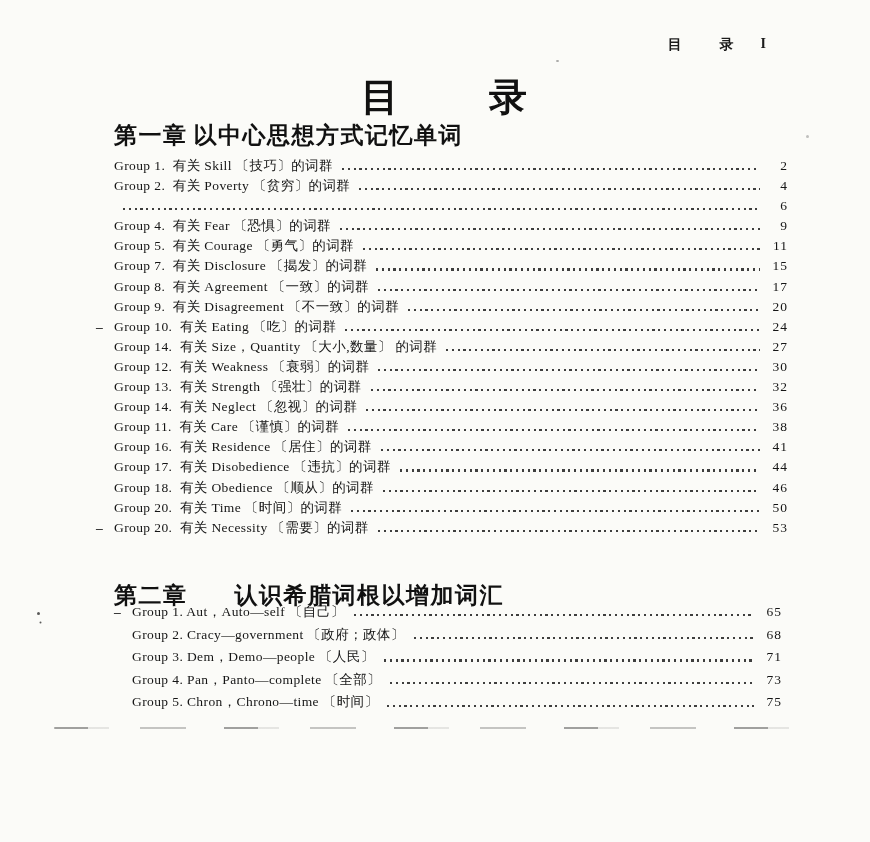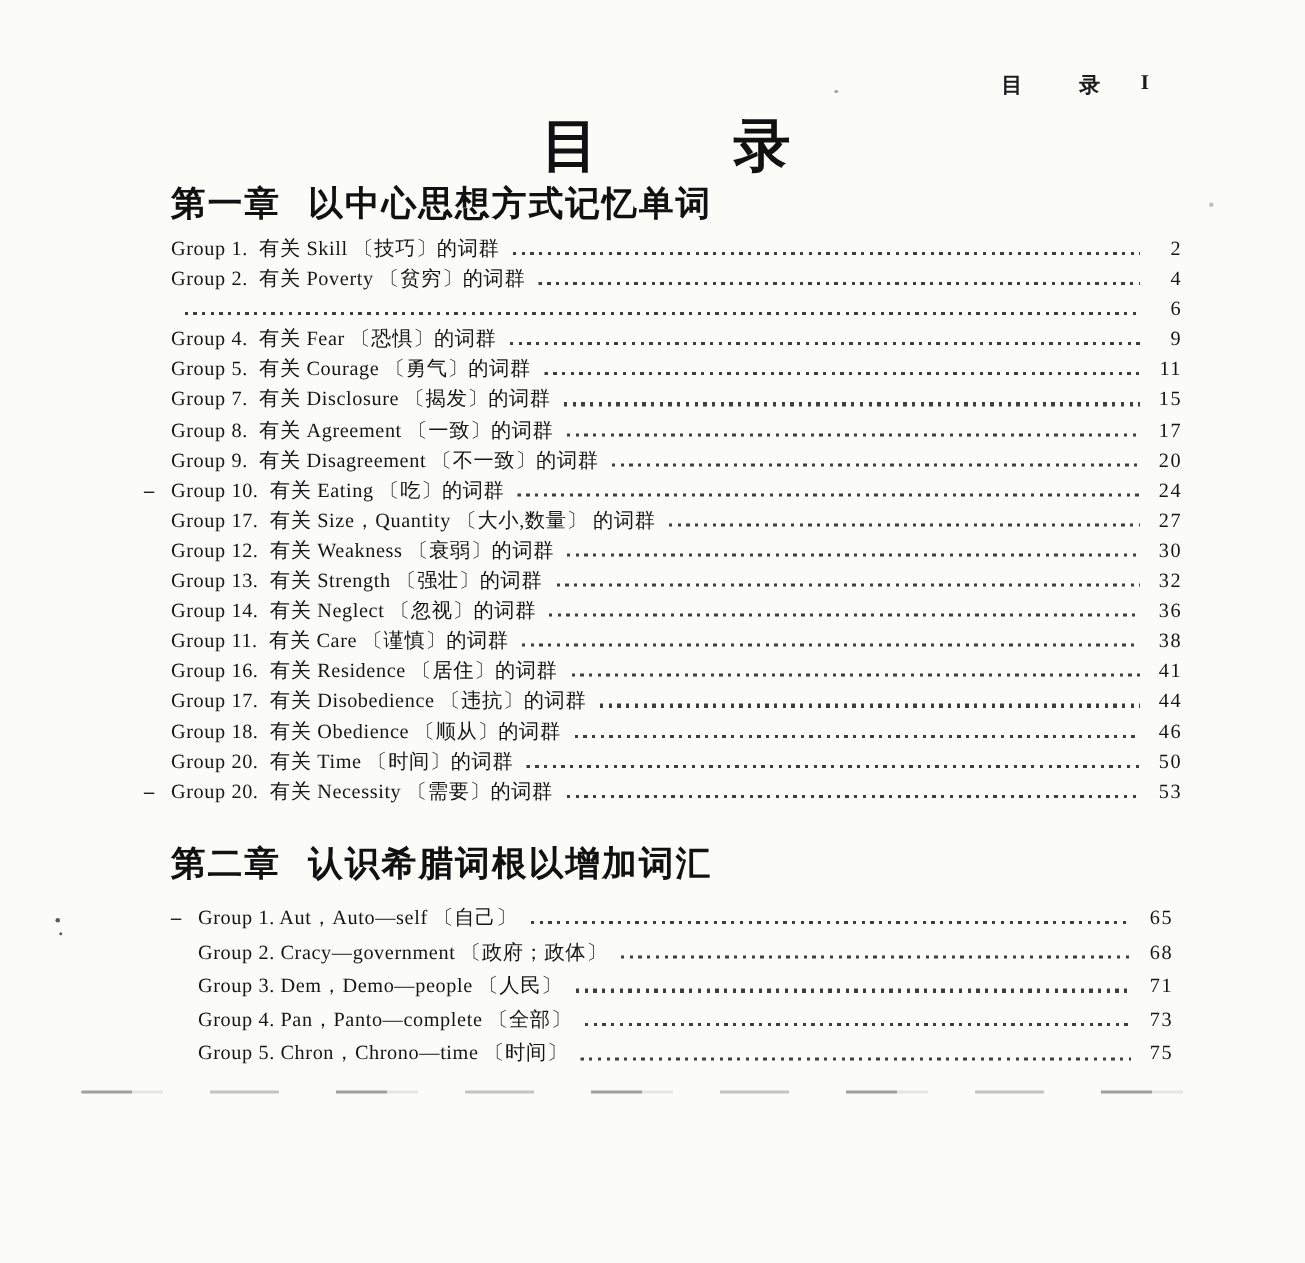--- a/index.html
+++ b/index.html
@@ -8,21 +8,21 @@
     background:#fbfbf8;
     position:relative;
     overflow:hidden;
     color:#161616;
     font-family:"Liberation Serif","DejaVu Serif",serif;
   }
   .scan-page{position:absolute;inset:0;}
 
   
   .running-header{
-    position:absolute;top:48px;right:104px;
+    position:absolute;top:36px;right:104px;
     font-family:"Liberation Sans","DejaVu Sans",sans-serif;
     font-weight:900;font-size:14px;color:#1b1b1b;
     display:flex;align-items:flex-start;
   }
   .running-header .rh-title{letter-spacing:17px;}
   .running-header .rh-page{
     font-family:"Liberation Serif",serif;font-weight:700;
     margin-left:10px;font-size:14px;
   }
 
@@ -35,23 +35,23 @@
     font-weight:900;font-size:38px;color:#111;
   }
 
   
   .chapter-heading{
     position:absolute;left:114px;
     font-family:"Liberation Sans","DejaVu Sans",sans-serif;
     font-weight:900;font-size:23px;color:#111;
     display:flex;letter-spacing:1.5px;white-space:pre;
   }
-  .chapter-heading .ch-num{margin-right:18px;}
+  .chapter-heading .ch-num{margin-right:6px;}
   #chapter1-heading{top:120px;}
-  #chapter2-heading{top:560px;}
+  #chapter2-heading{top:580px;gap:41px;}
 
   
   .toc-list{position:absolute;display:block;}
   #toc-list-1{left:114px;top:156px;width:674px;}
   #toc-list-2{left:132px;top:601px;width:650px;}
   .toc-row{
     position:relative;
     display:flex;align-items:flex-end;
     font-size:13.5px;letter-spacing:.4px;
     white-space:pre;color:#151515;
@@ -114,21 +114,21 @@
   <div class="toc-list" id="toc-list-1">
       <div class="toc-row"><span class="label">Group 1.  有关 Skill 〔技巧〕的词群</span><span class="leader"></span><span class="pagenum">2</span></div>
       <div class="toc-row"><span class="label">Group 2.  有关 Poverty 〔贫穷〕的词群</span><span class="leader"></span><span class="pagenum">4</span></div>
       <div class="toc-row"><span class="leader"></span><span class="pagenum">6</span></div>
       <div class="toc-row"><span class="label">Group 4.  有关 Fear 〔恐惧〕的词群</span><span class="leader"></span><span class="pagenum">9</span></div>
       <div class="toc-row"><span class="label">Group 5.  有关 Courage 〔勇气〕的词群</span><span class="leader"></span><span class="pagenum">11</span></div>
       <div class="toc-row"><span class="label">Group 7.  有关 Disclosure 〔揭发〕的词群</span><span class="leader"></span><span class="pagenum">15</span></div>
       <div class="toc-row"><span class="label">Group 8.  有关 Agreement 〔一致〕的词群</span><span class="leader"></span><span class="pagenum">17</span></div>
       <div class="toc-row"><span class="label">Group 9.  有关 Disagreement 〔不一致〕的词群</span><span class="leader"></span><span class="pagenum">20</span></div>
       <div class="toc-row"><span class="mark">–</span><span class="label">Group 10.  有关 Eating 〔吃〕的词群</span><span class="leader"></span><span class="pagenum">24</span></div>
-      <div class="toc-row"><span class="label">Group 17.  有关 Size，Quantity 〔大小,数量〕 的词群</span><span class="leader"></span><span class="pagenum">27</span></div>
+      <div class="toc-row"><span class="label">Group 14.  有关 Size，Quantity 〔大小,数量〕 的词群</span><span class="leader"></span><span class="pagenum">27</span></div>
       <div class="toc-row"><span class="label">Group 12.  有关 Weakness 〔衰弱〕的词群</span><span class="leader"></span><span class="pagenum">30</span></div>
       <div class="toc-row"><span class="label">Group 13.  有关 Strength 〔强壮〕的词群</span><span class="leader"></span><span class="pagenum">32</span></div>
       <div class="toc-row"><span class="label">Group 14.  有关 Neglect 〔忽视〕的词群</span><span class="leader"></span><span class="pagenum">36</span></div>
       <div class="toc-row"><span class="label">Group 11.  有关 Care 〔谨慎〕的词群</span><span class="leader"></span><span class="pagenum">38</span></div>
       <div class="toc-row"><span class="label">Group 16.  有关 Residence 〔居住〕的词群</span><span class="leader"></span><span class="pagenum">41</span></div>
       <div class="toc-row"><span class="label">Group 17.  有关 Disobedience 〔违抗〕的词群</span><span class="leader"></span><span class="pagenum">44</span></div>
       <div class="toc-row"><span class="label">Group 18.  有关 Obedience 〔顺从〕的词群</span><span class="leader"></span><span class="pagenum">46</span></div>
       <div class="toc-row"><span class="label">Group 20.  有关 Time 〔时间〕的词群</span><span class="leader"></span><span class="pagenum">50</span></div>
       <div class="toc-row"><span class="mark">–</span><span class="label">Group 20.  有关 Necessity 〔需要〕的词群</span><span class="leader"></span><span class="pagenum">53</span></div>
     </div>

